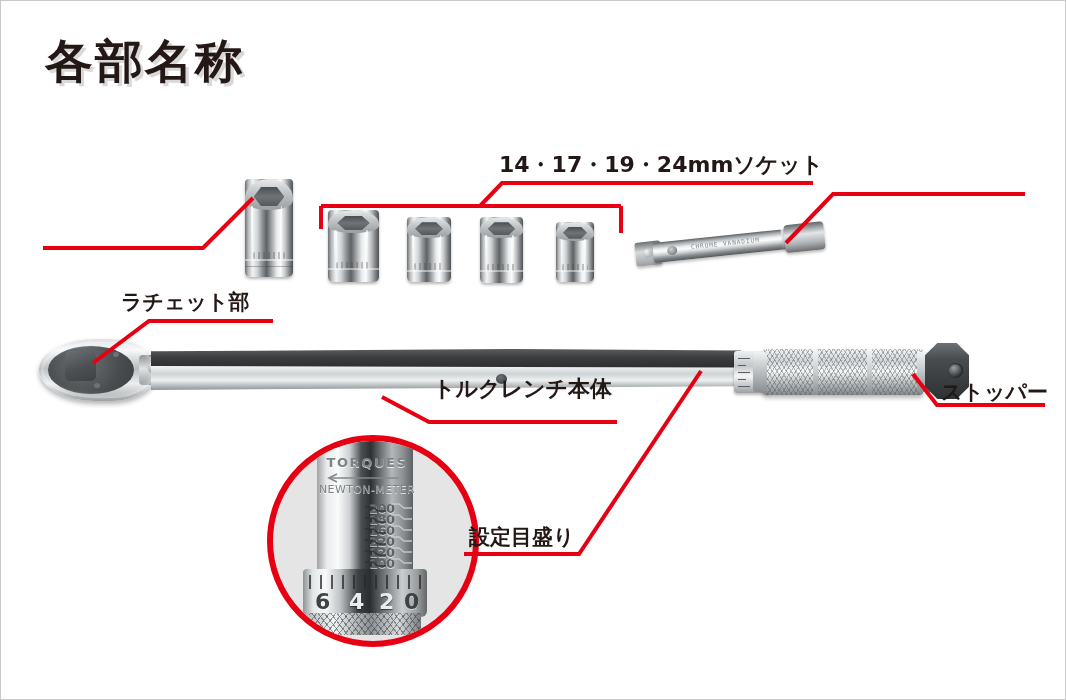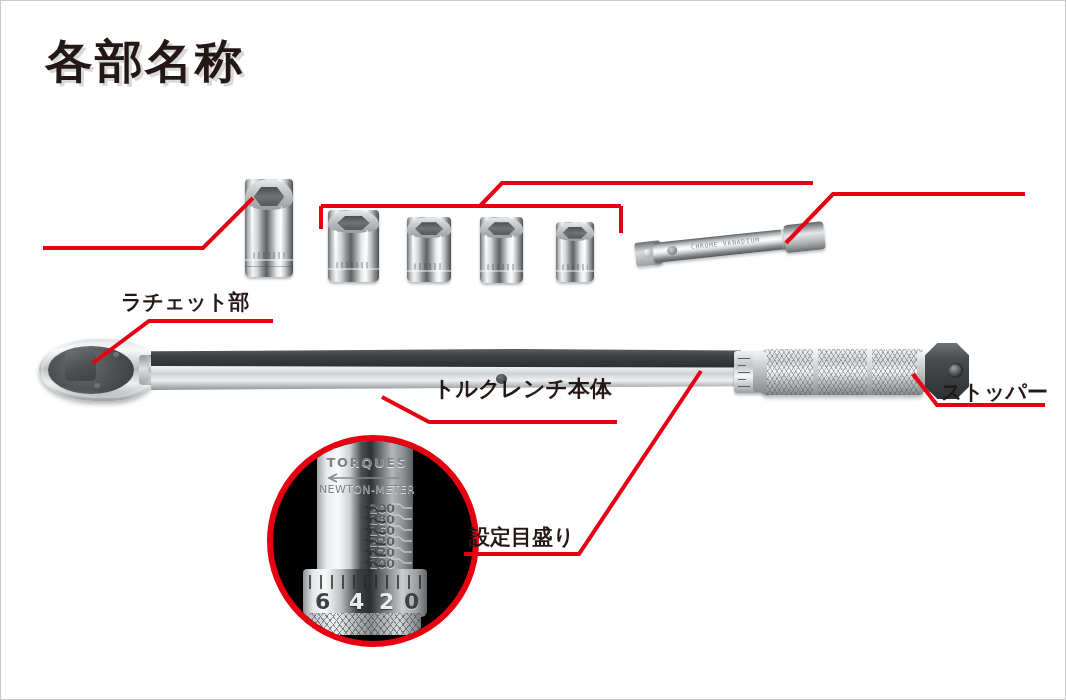--- a/index.html
+++ b/index.html
@@ -212,21 +212,21 @@
   #stopper .hole{
     position:absolute;left:23px;top:20px;width:15px;height:15px;border-radius:50%;
     background:radial-gradient(circle at 38% 32%,#9ea2a4,#2a2c2e 72%);
     box-shadow:inset 0 1px 2px rgba(0,0,0,.7);
   }
 
   
   #mag{
     position:absolute;left:266px;top:434px;width:212px;height:212px;
     border-radius:50%;border:6px solid #e60012;box-sizing:border-box;
-    overflow:hidden;background:#000000;
+    overflow:hidden;background:#e5e5e5;
   }
   #magInner{position:absolute;left:0;top:0;width:100%;height:100%;}
   #magInner .tube{
     position:absolute;left:44px;top:-6px;width:96px;height:142px;
     background:linear-gradient(90deg,
       #9fa3a5 0%, #e9ebec 10%, #fafbfb 22%, #cdd1d3 34%,
       #4c5052 46%, #2e3133 56%, #6a6e70 66%, #b3b7b9 78%,
       #8b8f91 90%, #5c6062 100%);
     border-radius:4px;
   }
@@ -459,20 +459,23 @@
 
       <path d="M616,421 L428,421 L381,396"></path>
 
       <path d="M1044,404 L936,404 L912,373"></path>
 
       <path d="M463,553 L578,553 L700,370"></path>
     </g>
   </svg>
 
 
+  <div class="abs lbl s22" style="left:498px;top:152px;">
+    <div>14・17・19・24mmソケット</div>
+  </div>
 
 
   <div class="abs lbl s21" style="left:120px;top:290px;text-align:right;">
     <div>ラチェット部</div>
   </div>
 
   <div class="abs lbl s22" style="left:432px;top:376px;">
     <div>トルクレンチ本体</div>
   </div>
 

